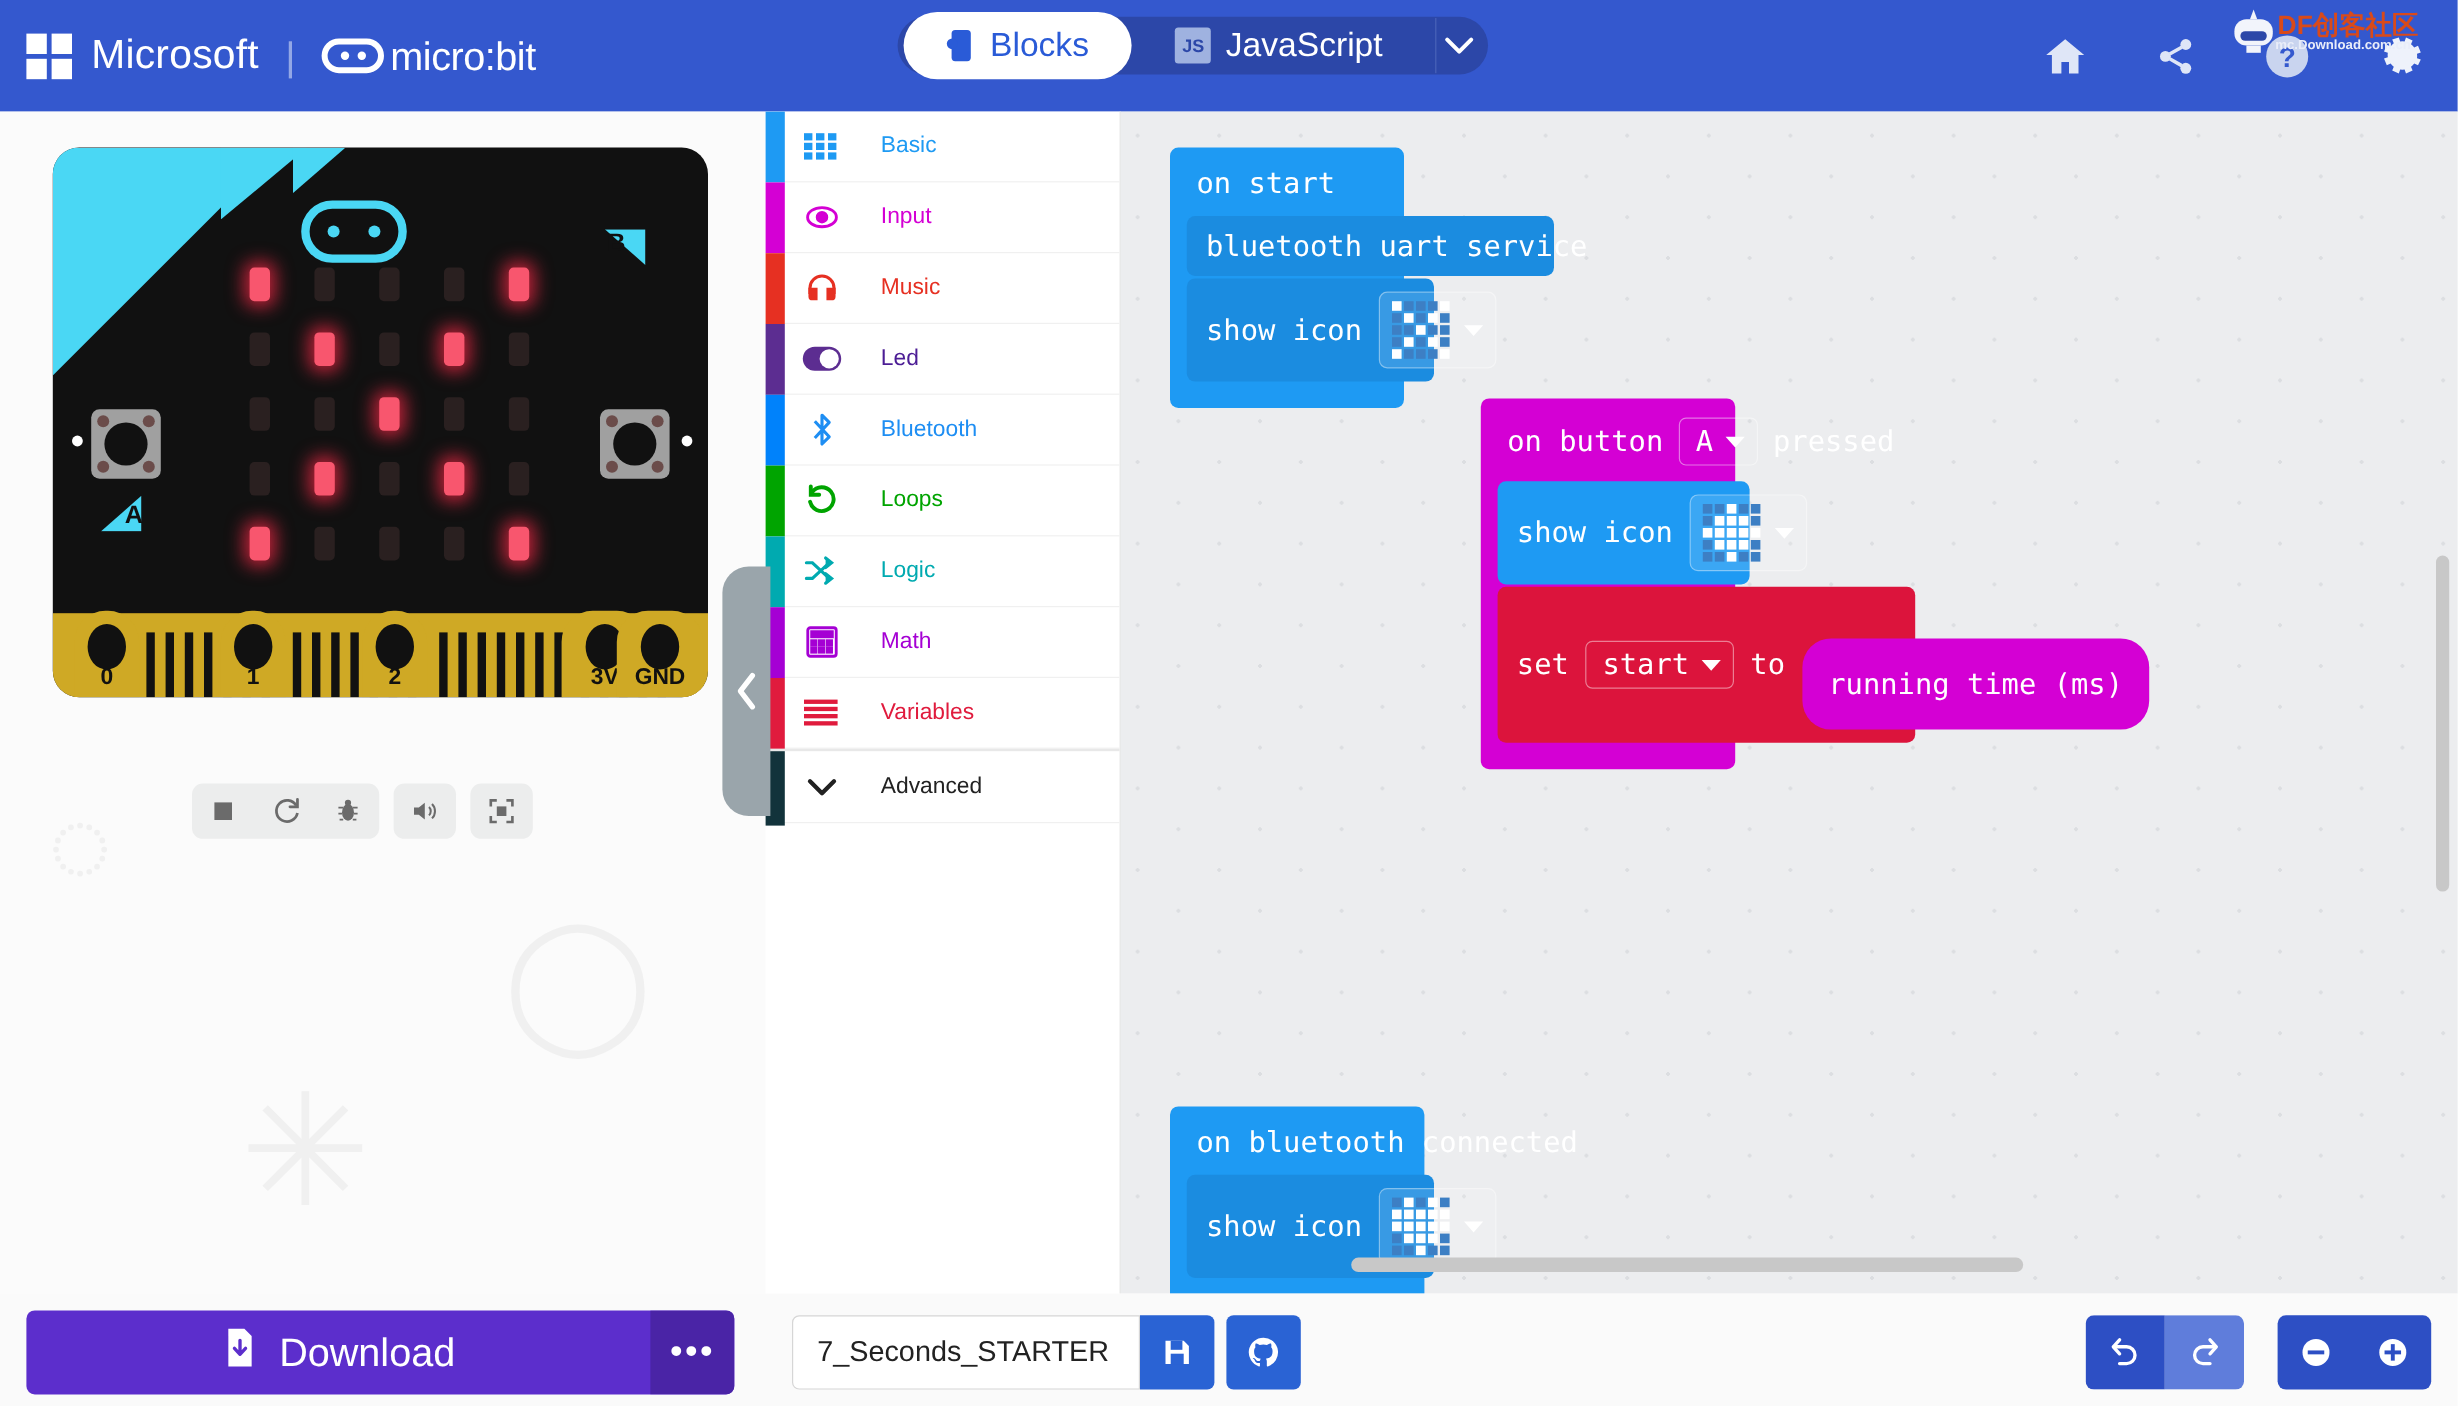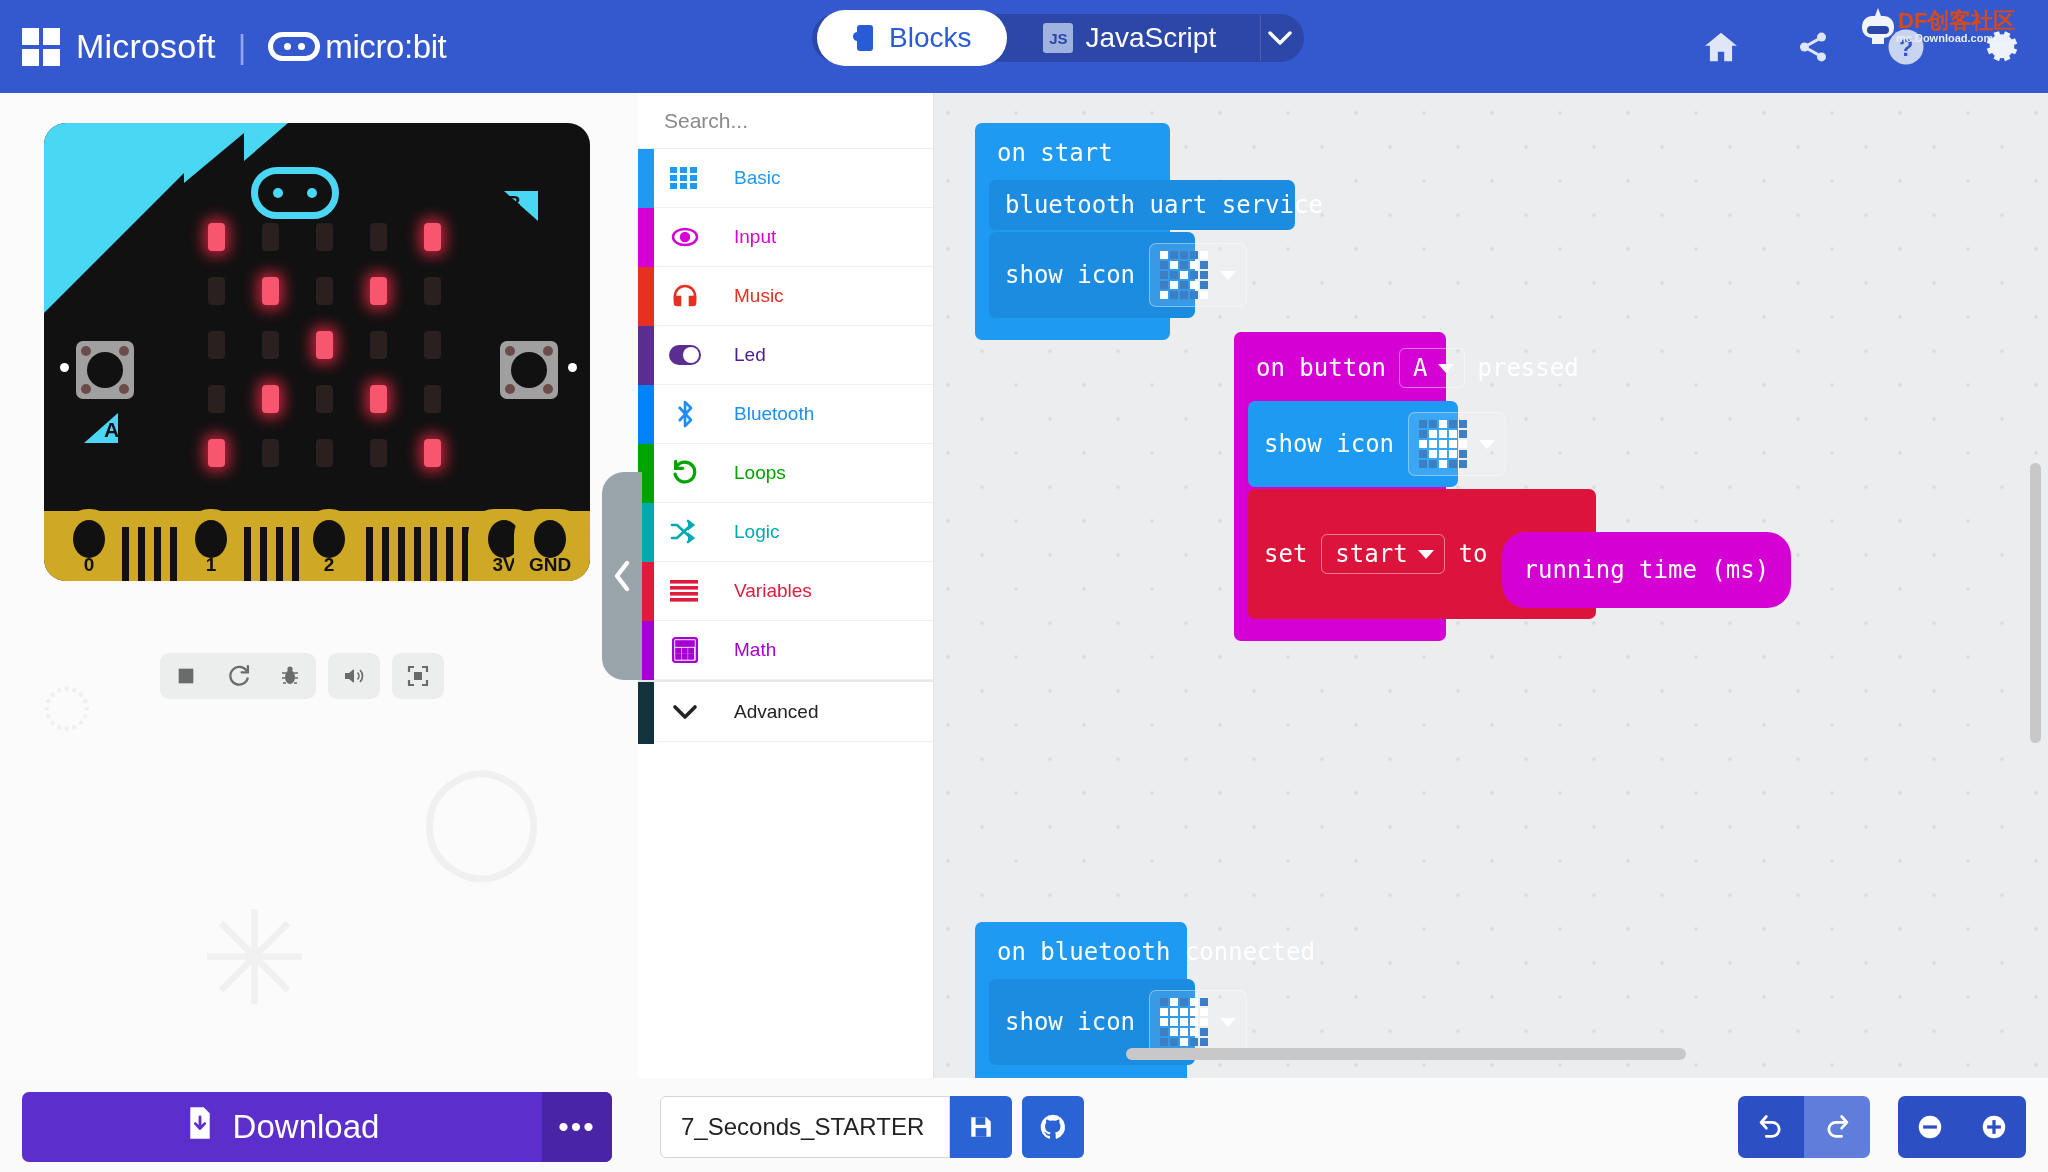--- a/index.html
+++ b/index.html
@@ -25,21 +25,21 @@
   .mb-logo { display: flex; align-items: center; gap: 5px; }
   .mb-face {
     width: 52px; height: 29px; border: 5px solid #fff; border-radius: 16px;
     display: flex; align-items: center; justify-content: center; gap: 7px;
   }
   .mb-face span { width: 7px; height: 7px; border-radius: 50%; background: #fff; }
   .mb-name { color: #fff; font-size: 33px; letter-spacing: -.4px; }
 
   
   #editor-toggle {
-    position: absolute; left: 812px; top: 14px;
+    position: absolute; left: 748px; top: 14px;
     height: 48px; width: 492px;
     background: #2c47a8; border-radius: 34px;
     display: flex; align-items: center; padding: 5px;
   }
   .tog-btn {
     height: 56px; display: flex; align-items: center; gap: 12px;
     padding: 0 36px; border-radius: 30px; cursor: pointer;
     font-size: 28px;
   }
   .tog-btn.active { background: #fff; color: #2a5bd7; }
@@ -535,29 +535,20 @@
         <svg width="24" height="24" viewBox="0 0 24 24" fill="none" stroke="#6b6b6b" stroke-width="2.2">
           <path d="M3 8V3h5M16 3h5v5M21 16v5h-5M8 21H3v-5"></path>
           <rect x="8" y="8" width="8" height="8" fill="#6b6b6b" stroke="none"></rect>
         </svg>
       </div>
     </div>
   </div>
 </div>
 
 <div id="toolbox">
-  <div id="search-row">
-    <input id="search-input" type="text" placeholder="Search..." style="">
-    <span>
-      <svg width="26" height="26" viewBox="0 0 24 24" fill="none" stroke="#6f6f6f" stroke-width="2.2">
-        <circle cx="10.5" cy="10.5" r="6.5"></circle>
-          <path d="M15.5 15.5 21 21" stroke-linecap="round"></path>
-      </svg>
-    </span>
-  </div>
   <div id="cat-list">
       <div class="cat">
         <span class="stripe" style="background:#1e9af3"></span>
         <span class="ic">
           <svg width="30" height="24" viewBox="0 0 30 24" fill="#1e9af3">
             <rect x="0" y="1" width="7" height="6"></rect>
             <rect x="10" y="1" width="7" height="6"></rect>
             <rect x="20" y="1" width="7" height="6"></rect>
             <rect x="0" y="9" width="7" height="6"></rect>
             <rect x="10" y="9" width="7" height="6"></rect>
@@ -624,49 +615,49 @@
         <span class="ic">
           <svg width="30" height="26" viewBox="0 0 30 26" fill="none" stroke="#00aab0" stroke-width="2.6" stroke-linecap="round">
             <path d="M2 6h5l14 13"></path>
             <path d="M2 19h5L21 6"></path>
             <path d="M18 2l5 4-5 4M18 15l5 4-5 4" fill="#00aab0"></path>
           </svg>
         </span>
         <span class="lb" style="color:#00aab0">Logic</span>
       </div>
       <div class="cat">
-        <span class="stripe" style="background:#e01b3d"></span>
-        <span class="ic">
-          <svg width="30" height="24" viewBox="0 0 30 24" fill="#e01b3d">
-            <rect y="1" width="28" height="3.6"></rect>
-            <rect y="7" width="28" height="3.6"></rect>
-            <rect y="13" width="28" height="3.6"></rect>
-            <rect y="19" width="28" height="3.6"></rect>
-          </svg>
-        </span>
-        <span class="lb" style="color:#e01b3d">Variables</span>
-      </div>
-      <div class="cat">
         <span class="stripe" style="background:#a500d4"></span>
         <span class="ic">
           <svg width="28" height="28" viewBox="0 0 26 26" fill="none" stroke="#a500d4" stroke-width="2.2">
             <rect x="2" y="2" width="22" height="22" rx="2"></rect>
             <rect x="5" y="5" width="16" height="4" fill="#a500d4"></rect>
             <g fill="#a500d4">
               <rect x="5" y="12" width="3.4" height="3.4"></rect>
               <rect x="11" y="12" width="3.4" height="3.4"></rect>
               <rect x="17" y="12" width="3.4" height="3.4"></rect>
               <rect x="5" y="17.5" width="3.4" height="3.4"></rect>
               <rect x="11" y="17.5" width="3.4" height="3.4"></rect>
               <rect x="17" y="17.5" width="3.4" height="3.4"></rect>
             </g>
           </svg>
         </span>
         <span class="lb" style="color:#a500d4">Math</span>
       </div>
+      <div class="cat">
+        <span class="stripe" style="background:#e01b3d"></span>
+        <span class="ic">
+          <svg width="30" height="24" viewBox="0 0 30 24" fill="#e01b3d">
+            <rect y="1" width="28" height="3.6"></rect>
+            <rect y="7" width="28" height="3.6"></rect>
+            <rect y="13" width="28" height="3.6"></rect>
+            <rect y="19" width="28" height="3.6"></rect>
+          </svg>
+        </span>
+        <span class="lb" style="color:#e01b3d">Variables</span>
+      </div>
     </div>
   <div class="cat cat-adv">
     <span class="stripe" style="background:#12333b; height:62px;"></span>
     <span class="ic">
       <svg width="28" height="18" viewBox="0 0 28 18">
           <path d="M4 4 L14 14 L24 4" stroke="#222" stroke-width="3.6" fill="none" stroke-linecap="round" stroke-linejoin="round"></path>
         </svg>
     </span>
     <span class="lb" style="color:#222;">Advanced</span>
   </div>

